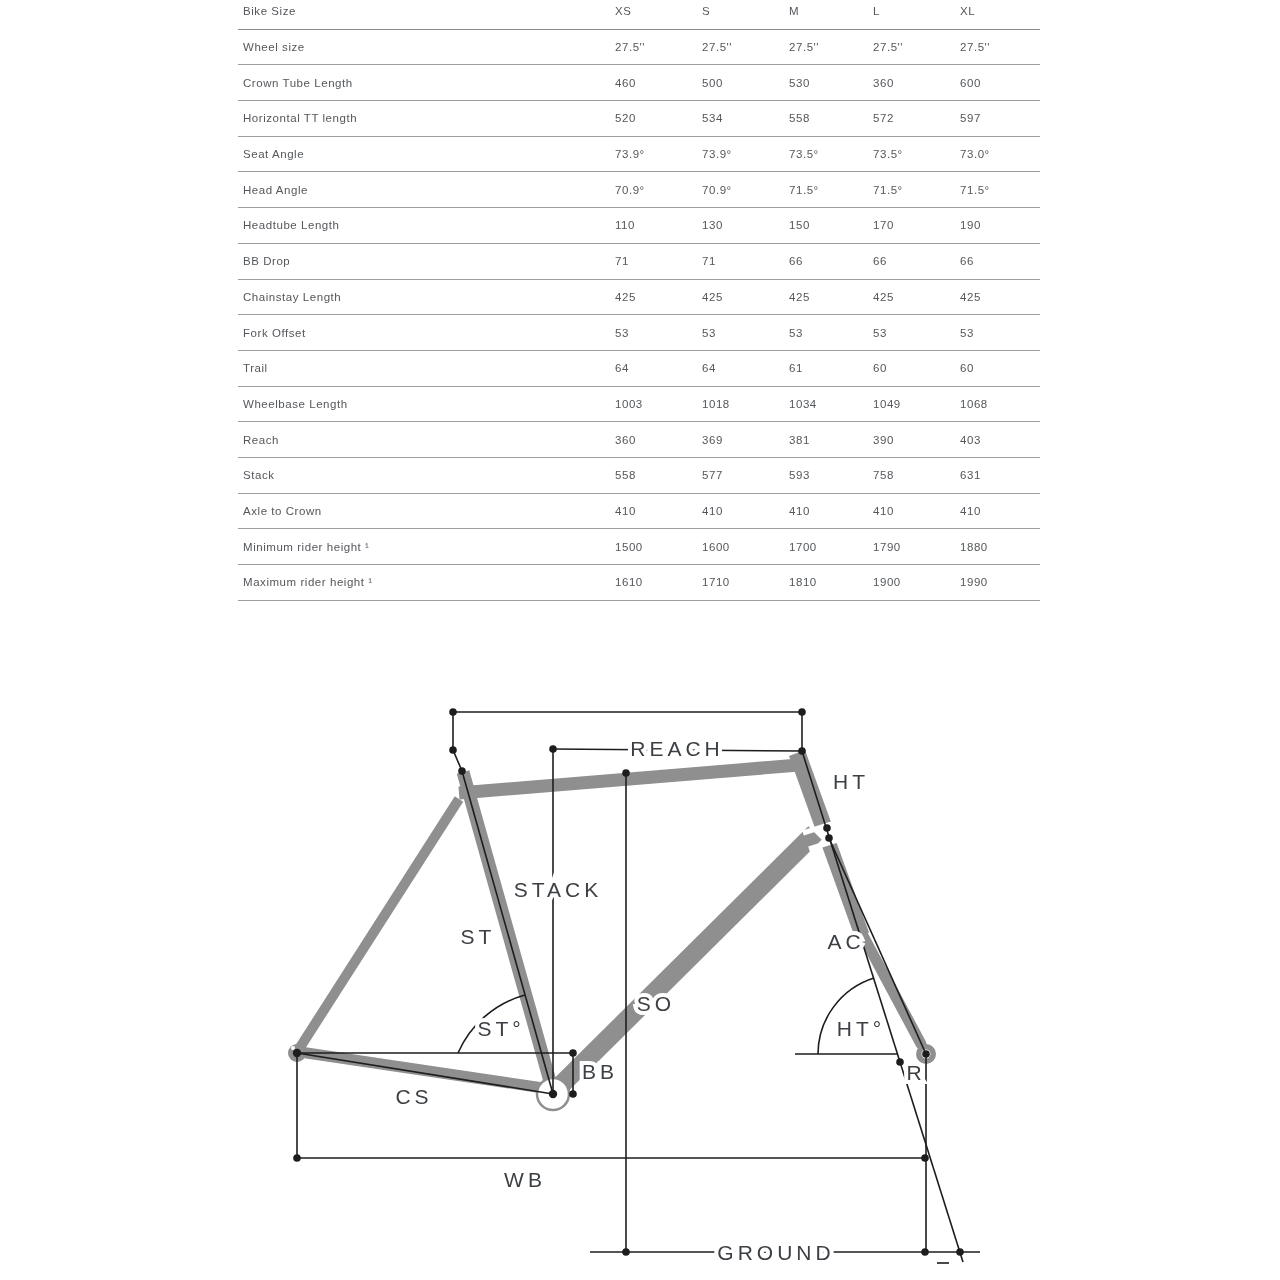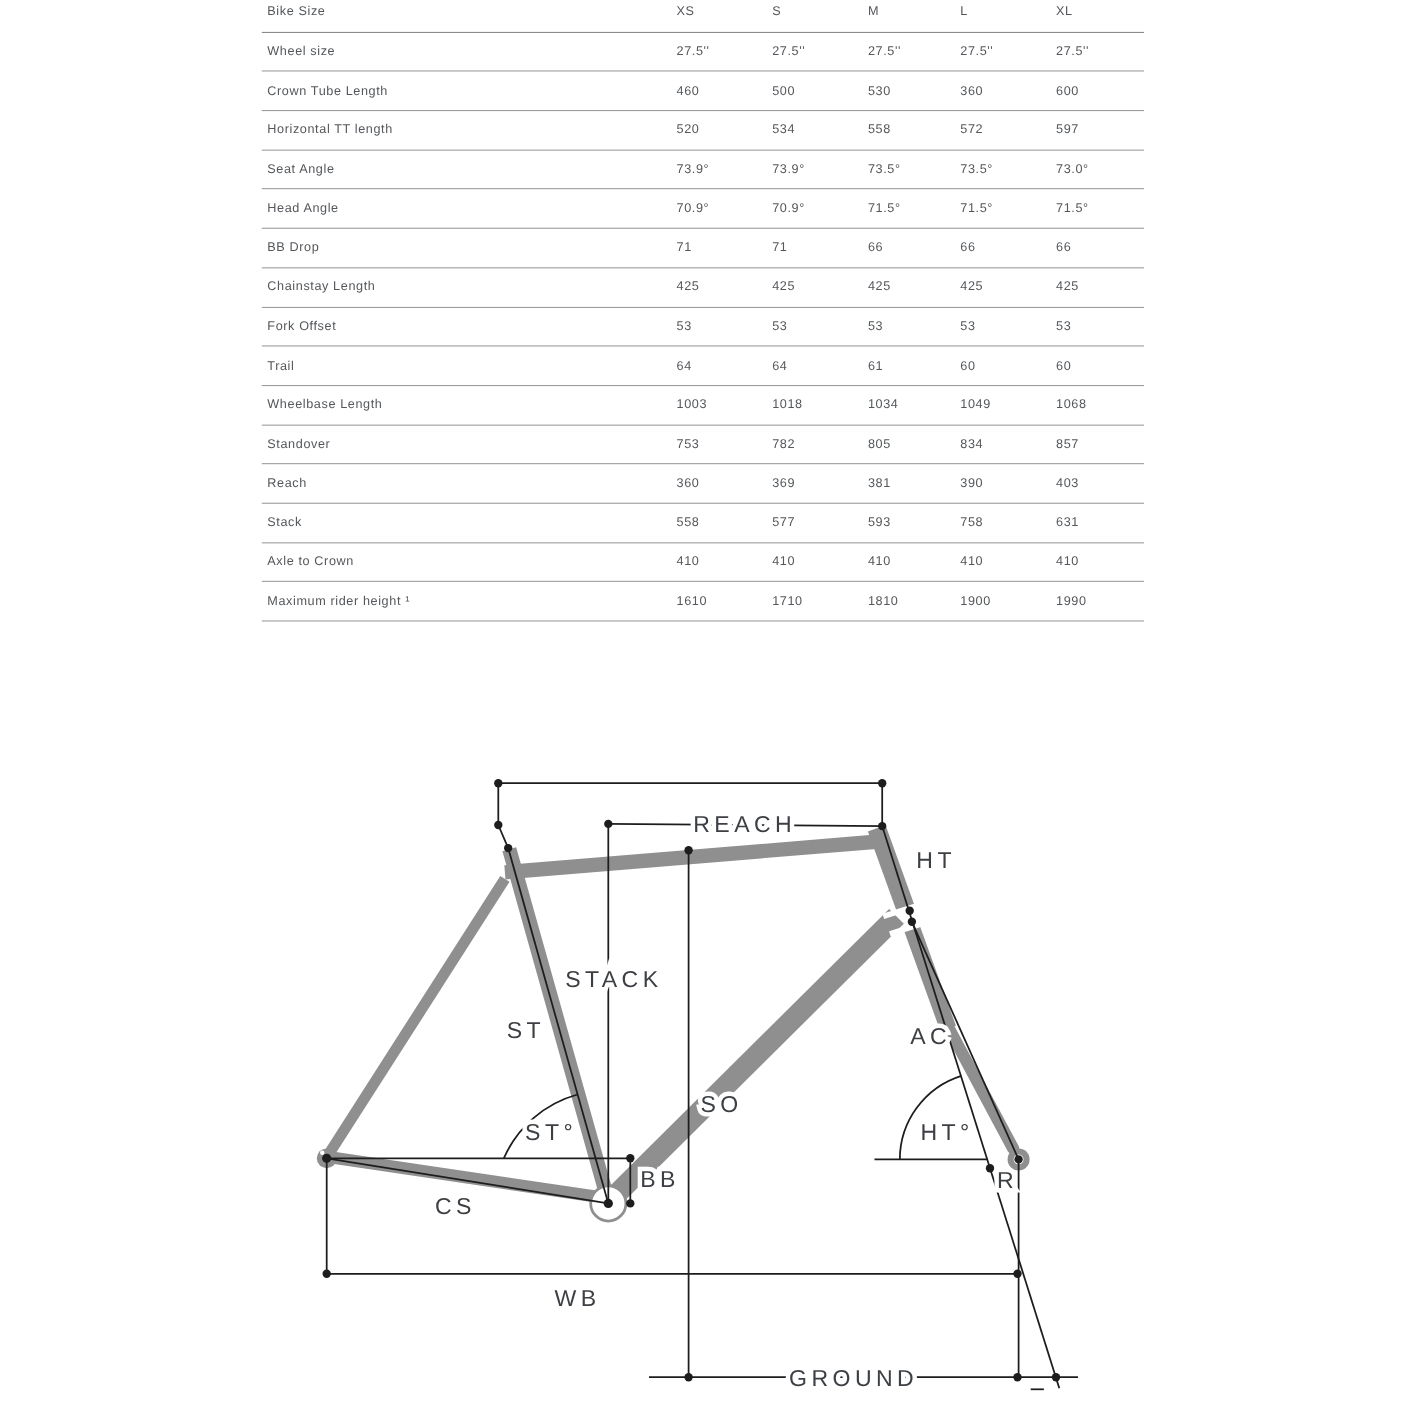--- a/index.html
+++ b/index.html
@@ -85,20 +85,28 @@
   </div>
     <div class="trow">
     <div class="cell label">Head Angle</div>
     <div class="cell val">70.9°</div>
     <div class="cell val">70.9°</div>
     <div class="cell val">71.5°</div>
     <div class="cell val">71.5°</div>
     <div class="cell val">71.5°</div>
   </div>
     <div class="trow">
+    <div class="cell label">Headtube Length</div>
+    <div class="cell val">110</div>
+    <div class="cell val">130</div>
+    <div class="cell val">150</div>
+    <div class="cell val">170</div>
+    <div class="cell val">190</div>
+  </div>
+    <div class="trow">
     <div class="cell label">BB Drop</div>
     <div class="cell val">71</div>
     <div class="cell val">71</div>
     <div class="cell val">66</div>
     <div class="cell val">66</div>
     <div class="cell val">66</div>
   </div>
     <div class="trow">
     <div class="cell label">Chainstay Length</div>
     <div class="cell val">425</div>
@@ -125,28 +133,20 @@
   </div>
     <div class="trow">
     <div class="cell label">Wheelbase Length</div>
     <div class="cell val">1003</div>
     <div class="cell val">1018</div>
     <div class="cell val">1034</div>
     <div class="cell val">1049</div>
     <div class="cell val">1068</div>
   </div>
     <div class="trow">
-    <div class="cell label">Standover</div>
-    <div class="cell val">753</div>
-    <div class="cell val">782</div>
-    <div class="cell val">805</div>
-    <div class="cell val">834</div>
-    <div class="cell val">857</div>
-  </div>
-    <div class="trow">
     <div class="cell label">Reach</div>
     <div class="cell val">360</div>
     <div class="cell val">369</div>
     <div class="cell val">381</div>
     <div class="cell val">390</div>
     <div class="cell val">403</div>
   </div>
     <div class="trow">
     <div class="cell label">Stack</div>
     <div class="cell val">558</div>
@@ -155,20 +155,28 @@
     <div class="cell val">758</div>
     <div class="cell val">631</div>
   </div>
     <div class="trow">
     <div class="cell label">Axle to Crown</div>
     <div class="cell val">410</div>
     <div class="cell val">410</div>
     <div class="cell val">410</div>
     <div class="cell val">410</div>
     <div class="cell val">410</div>
+  </div>
+    <div class="trow">
+    <div class="cell label">Minimum rider height ¹</div>
+    <div class="cell val">1500</div>
+    <div class="cell val">1600</div>
+    <div class="cell val">1700</div>
+    <div class="cell val">1790</div>
+    <div class="cell val">1880</div>
   </div>
     <div class="trow">
     <div class="cell label">Maximum rider height ¹</div>
     <div class="cell val">1610</div>
     <div class="cell val">1710</div>
     <div class="cell val">1810</div>
     <div class="cell val">1900</div>
     <div class="cell val">1990</div>
   </div>
   </div>

